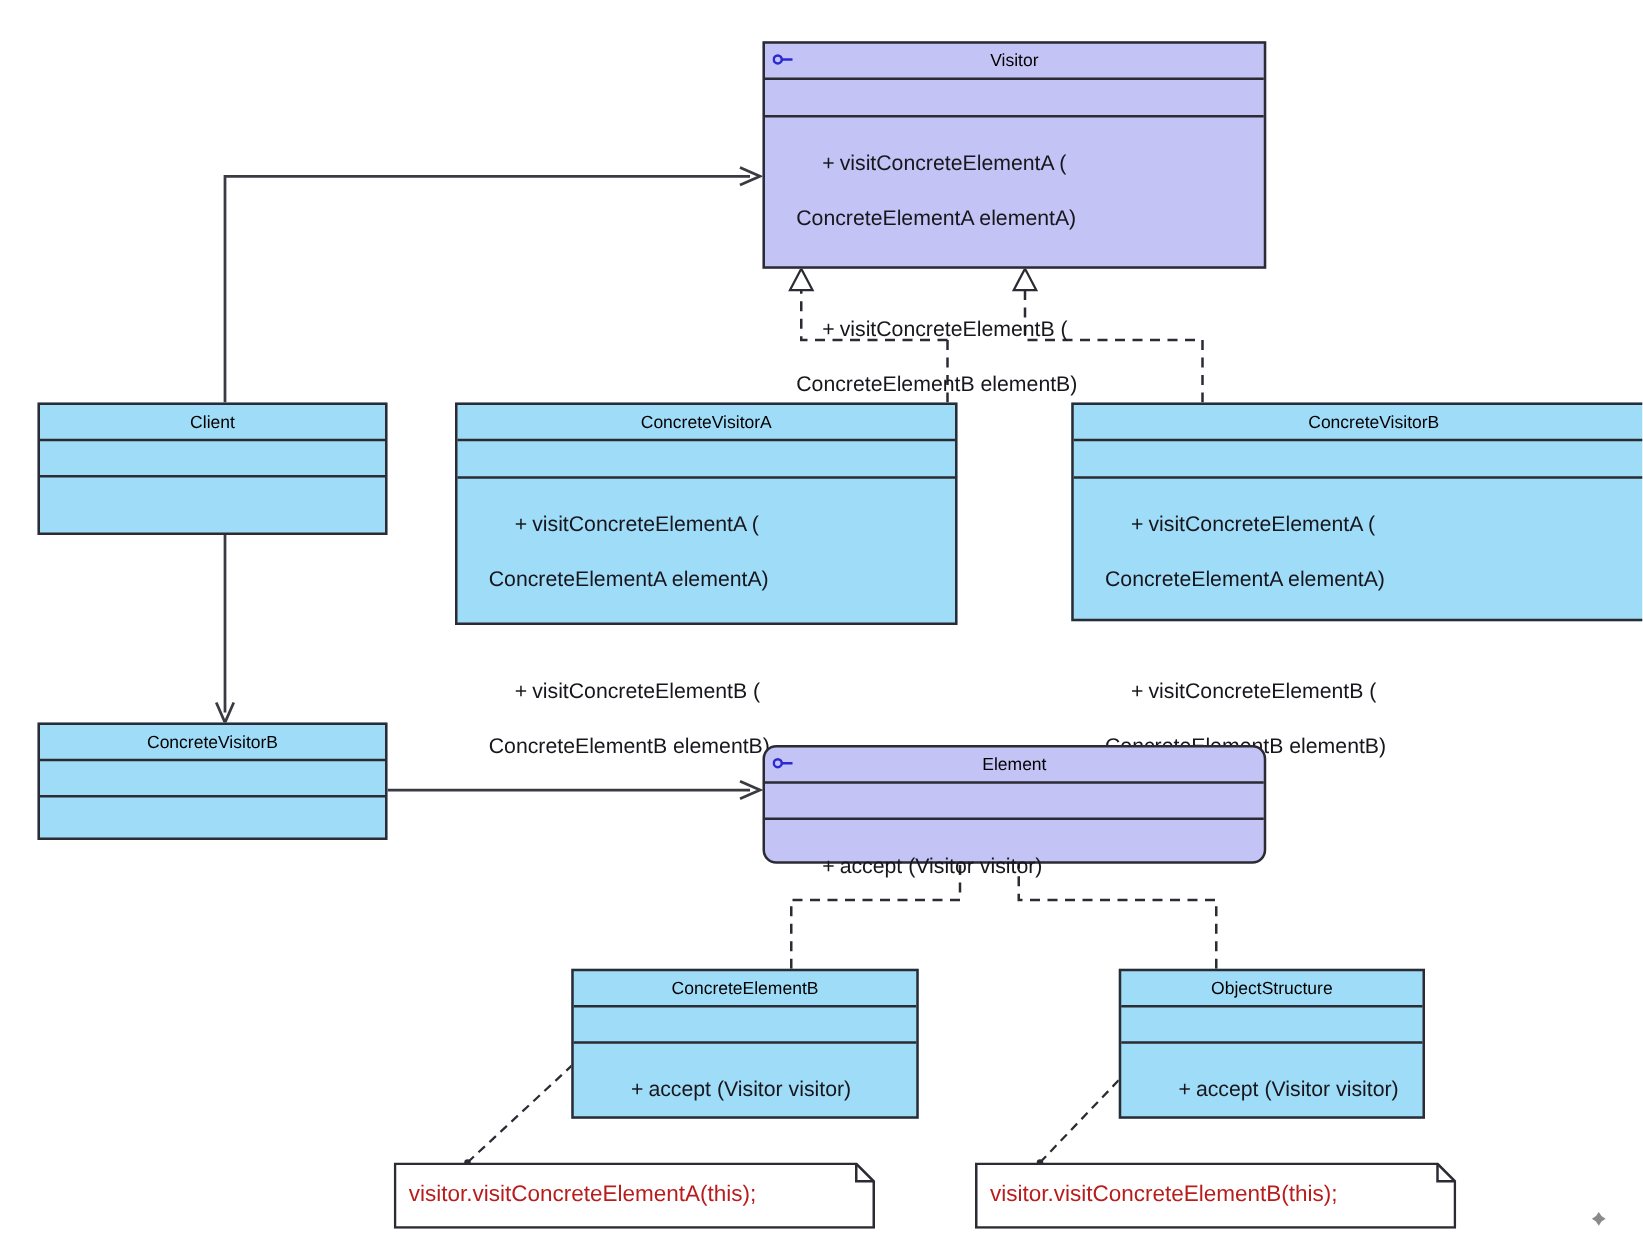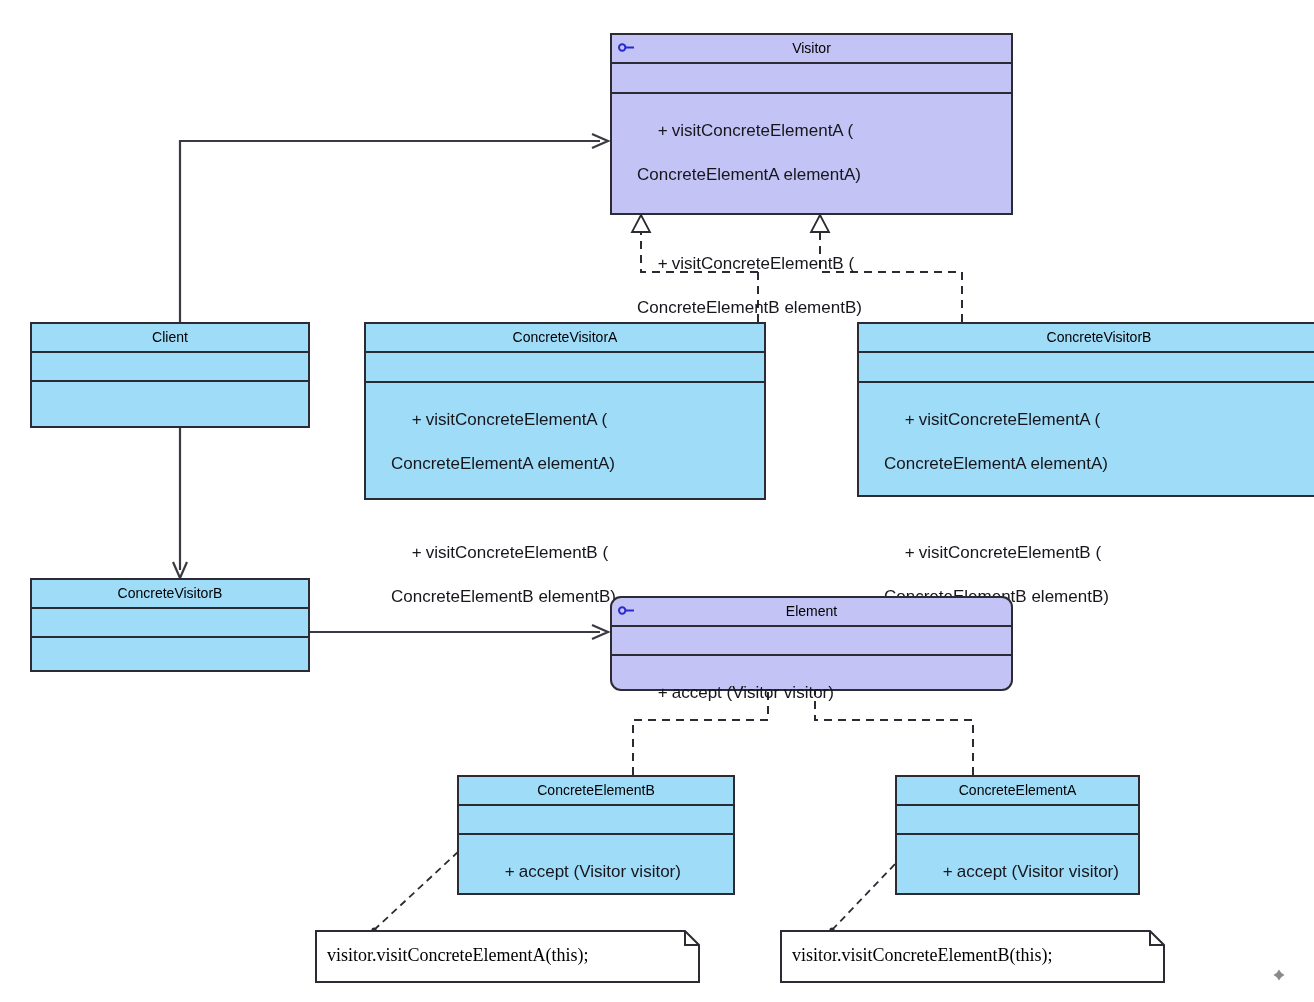--- a/index.html
+++ b/index.html
@@ -85,23 +85,22 @@
   .note-svg {
     position: absolute;
     left: 0;
     top: 0;
   }
   .note-text {
     position: absolute;
     left: 12px;
     top: 15px;
     font-size: 18px;
-    color: #000000;
+    color: #b91c1c;
     white-space: nowrap;
-    font-family: Liberation Serif, serif;
   }
 
   .corner-mark {
     position: absolute;
     z-index: 6;
   }
 </style>
 </head>
 <body>
 
@@ -259,21 +258,21 @@
         <span class="plus">+</span><span>accept (Visitor visitor)</span>
       </div>
       <div class="op">
         <span class="plus">+</span><span>operationA ()</span>
       </div>
     </div>
   </div>
 
   <div class="uml-class" style="left:895px; top:775px; width:245px; height:120px;">
     <div class="compartment c-name">
-      <span>ConcreteElementA</span>
+      <span>ObjectStructure</span>
     </div>
     <div class="compartment" style="height:29px;"></div>
     <div class="compartment c-ops" style="height:57px;">
       <div class="op">
         <span class="plus">+</span><span>accept (Visitor visitor)</span>
       </div>
       <div class="op">
         <span class="plus">+</span><span>operationB ()</span>
       </div>
     </div>

